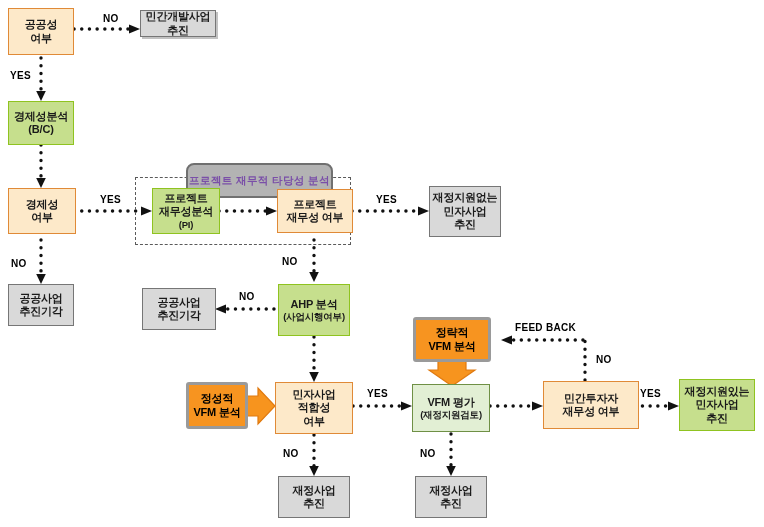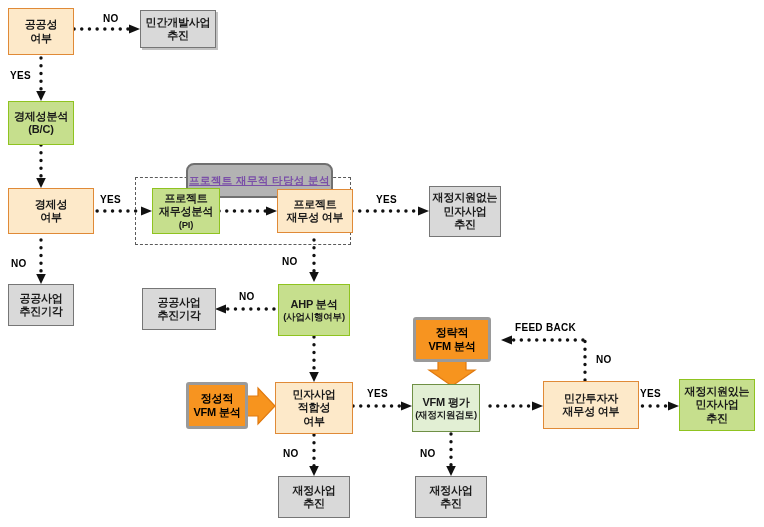--- a/index.html
+++ b/index.html
@@ -171,40 +171,40 @@
     <line class="dot" x1="585" y1="380" x2="585" y2="340"></line>
     <line class="dot" x1="583" y1="340" x2="512" y2="340"></line>
     <path d="M512,335.4 L501,340 L512,344.6 z" fill="#111"></path>
 
     <path class="thickarrow" d="M244,396 L258,396 L258,388 L275,406 L258,424 L258,416 L244,416 z"></path>
 
     <path class="thickarrow" d="M438,360 L466,360 L466,370 L475,370 L452,386 L429,370 L438,370 z"></path>
   </svg>
 
   <div class="dashgroup" style="left:135px; top:177px; width:216px; height:68px;"></div>
-  <div class="grouplabel" style="left:186px; top:163px; width:147px; height:35px;text-decoration:underline;">
+  <div class="grouplabel" style="left:186px; top:163px; width:147px; height:35px;">
     <span>프로젝트 재무적 타당성 분석</span>
   </div>
 
   <div class="node n-orange" style="left:8px; top:8px; width:66px; height:47px;">
     <span class="l1">공공성</span>
     <span class="l2">여부</span>
   </div>
 
-  <div class="node n-gray shadow" style="left:140px; top:10px; width:76px; height:38px;">
+  <div class="node n-gray shadow" style="left:140px; top:10px; width:76px; height:27px;">
     <span class="l1">민간개발사업</span>
     <span class="l2">추진</span>
   </div>
 
   <div class="node n-green" style="left:8px; top:101px; width:66px; height:44px;">
     <span class="l1">경제성분석</span>
     <span class="l2">(B/C)</span>
   </div>
 
-  <div class="node n-orange" style="left:8px; top:188px; width:86px; height:46px;">
+  <div class="node n-orange" style="left:8px; top:188px; width:68px; height:46px;">
     <span class="l1">경제성</span>
     <span class="l2">여부</span>
   </div>
 
   <div class="node n-gray" style="left:8px; top:284px; width:66px; height:42px;">
     <span class="l1">공공사업</span>
     <span class="l2">추진기각</span>
   </div>
 
   <div class="node n-green" style="left:152px; top:188px; width:68px; height:46px;">
@@ -243,21 +243,21 @@
     <span class="l1">정략적</span>
     <span class="l2">VFM 분석</span>
   </div>
 
   <div class="node n-orange" style="left:275px; top:382px; width:78px; height:52px;">
     <span class="l1">민자사업</span>
     <span class="l2">적합성</span>
     <span class="l3">여부</span>
   </div>
 
-  <div class="node n-green-soft" style="left:412px; top:384px; width:68px; height:48px;">
+  <div class="node n-green-soft" style="left:412px; top:384px; width:78px; height:48px;">
     <span class="l1">VFM 평가</span>
     <span class="l2 sublabel">(재정지원검토)</span>
   </div>
 
   <div class="node n-gray" style="left:278px; top:476px; width:72px; height:42px;">
     <span class="l1">재정사업</span>
     <span class="l2">추진</span>
   </div>
 
   <div class="node n-gray" style="left:415px; top:476px; width:72px; height:42px;">

